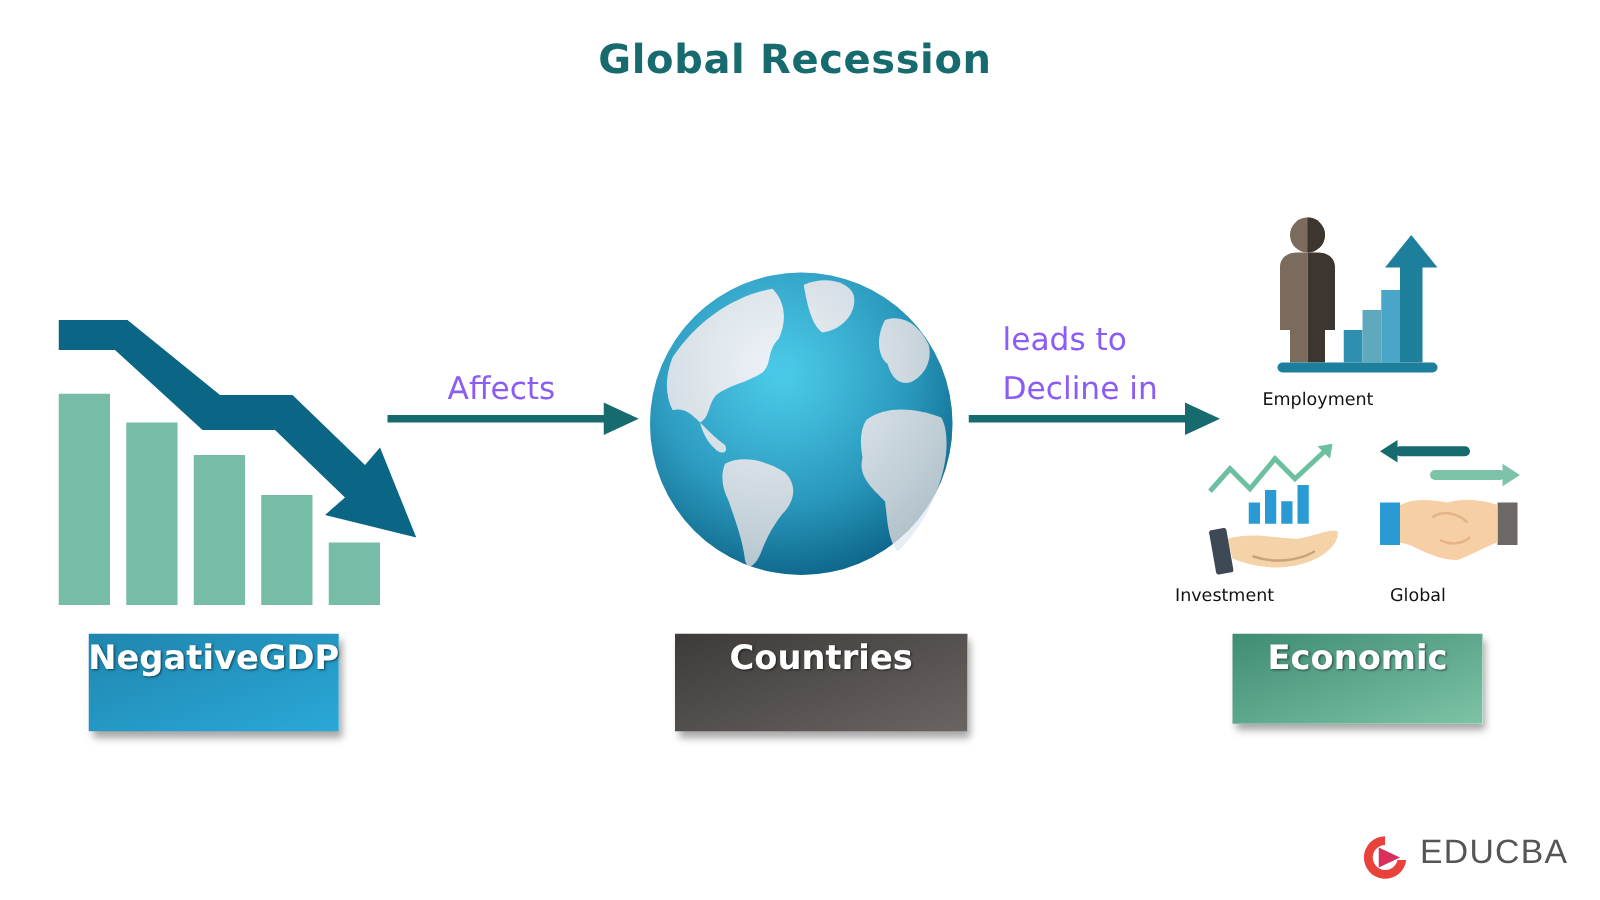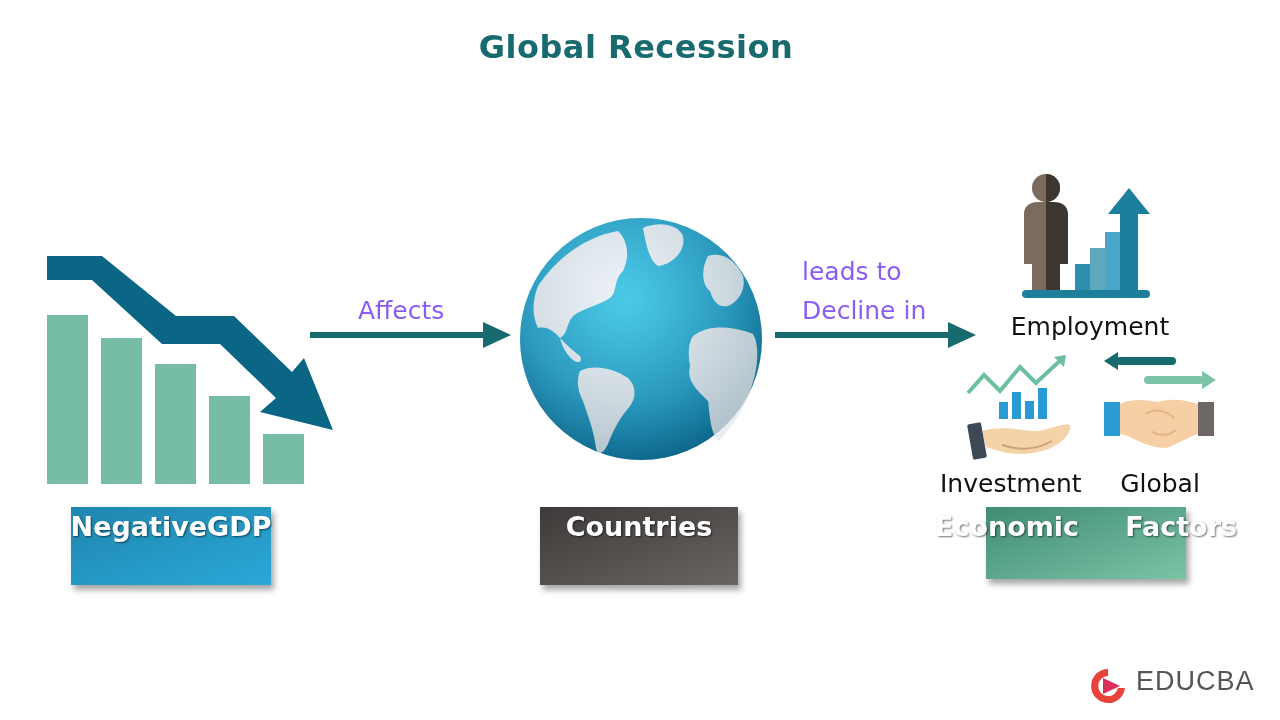--- a/index.html
+++ b/index.html
@@ -2,23 +2,23 @@
 <html><head>
 <meta charset="utf-8">
 <style>
   html,body{margin:0;padding:0;background:#ffffff;}
   body{width:1280px;height:720px;position:relative;overflow:hidden;font-family:"DejaVu Sans","Liberation Sans",sans-serif;}
   .abs{position:absolute;}
   .title{left:0;top:28px;width:1272px;text-align:center;font-size:32px;font-weight:bold;color:#176b6e;letter-spacing:0.5px;}
   .arrow-label{font-size:25px;color:#8b5cf6;line-height:40px;}
   .box{color:#fff;font-weight:bold;font-size:27px;text-align:center;line-height:40px;box-shadow:3px 5px 6px rgba(0,0,0,0.35);text-shadow:1px 1px 2px rgba(0,0,0,0.55);display:flex;justify-content:center;}
   .box-gdp{left:71px;top:507px;width:200px;height:78px;background:linear-gradient(160deg,#1f86ae 0%,#2aa8d8 100%);}
-  .box-countries{left:540px;top:507px;width:198px;height:78px;background:linear-gradient(160deg,#3d3a39 0%,#6a6563 100%);}
+  .box-countries{left:540px;top:507px;width:234px;height:78px;background:linear-gradient(160deg,#3d3a39 0%,#6a6563 100%);}
   .box-economic{left:986px;top:507px;width:200px;height:72px;background:linear-gradient(160deg,#3f8c74 0%,#7dc3a6 100%);gap:46px;}
-  .icon-label{font-size:25px;color:#111;text-align:center;}
+  .icon-label{font-size:14px;color:#111;text-align:left;}
   .logo-text{font-size:27px;color:#555;letter-spacing:1px;font-family:"Liberation Sans",sans-serif;}
 </style>
 </head>
 <body>
 
 <div class="abs title">Global Recession</div>
 
 <svg class="abs" style="left:44px;top:250px" width="300" height="240" viewBox="0 0 300 240">
   <g fill="#77bca7">
     <rect x="3" y="65" width="41" height="169"></rect>
@@ -117,21 +117,20 @@
 
 <div class="abs box box-gdp">
   <div>Negative</div>
   <div>GDP</div>
 </div>
 <div class="abs box box-countries">
   <div>Countries</div>
 </div>
 <div class="abs box box-economic">
   <div>Economic</div>
-  <div>Factors</div>
 </div>
 
 <div class="abs" style="left:1088px;top:666px;display:flex;gap:8px">
   <svg width="40" height="40" viewBox="0 0 40 40">
     <path d="M20,3 A17,17 0 1,0 37,22 L30,22 A10,10 0 1,1 20,10 Z" fill="#e8423b"></path>
     <polygon points="15,12 32,20 15,28" fill="#d92f5a"></polygon>
   </svg>
   <span class="logo-text">EDUCBA</span>
 </div>
 

